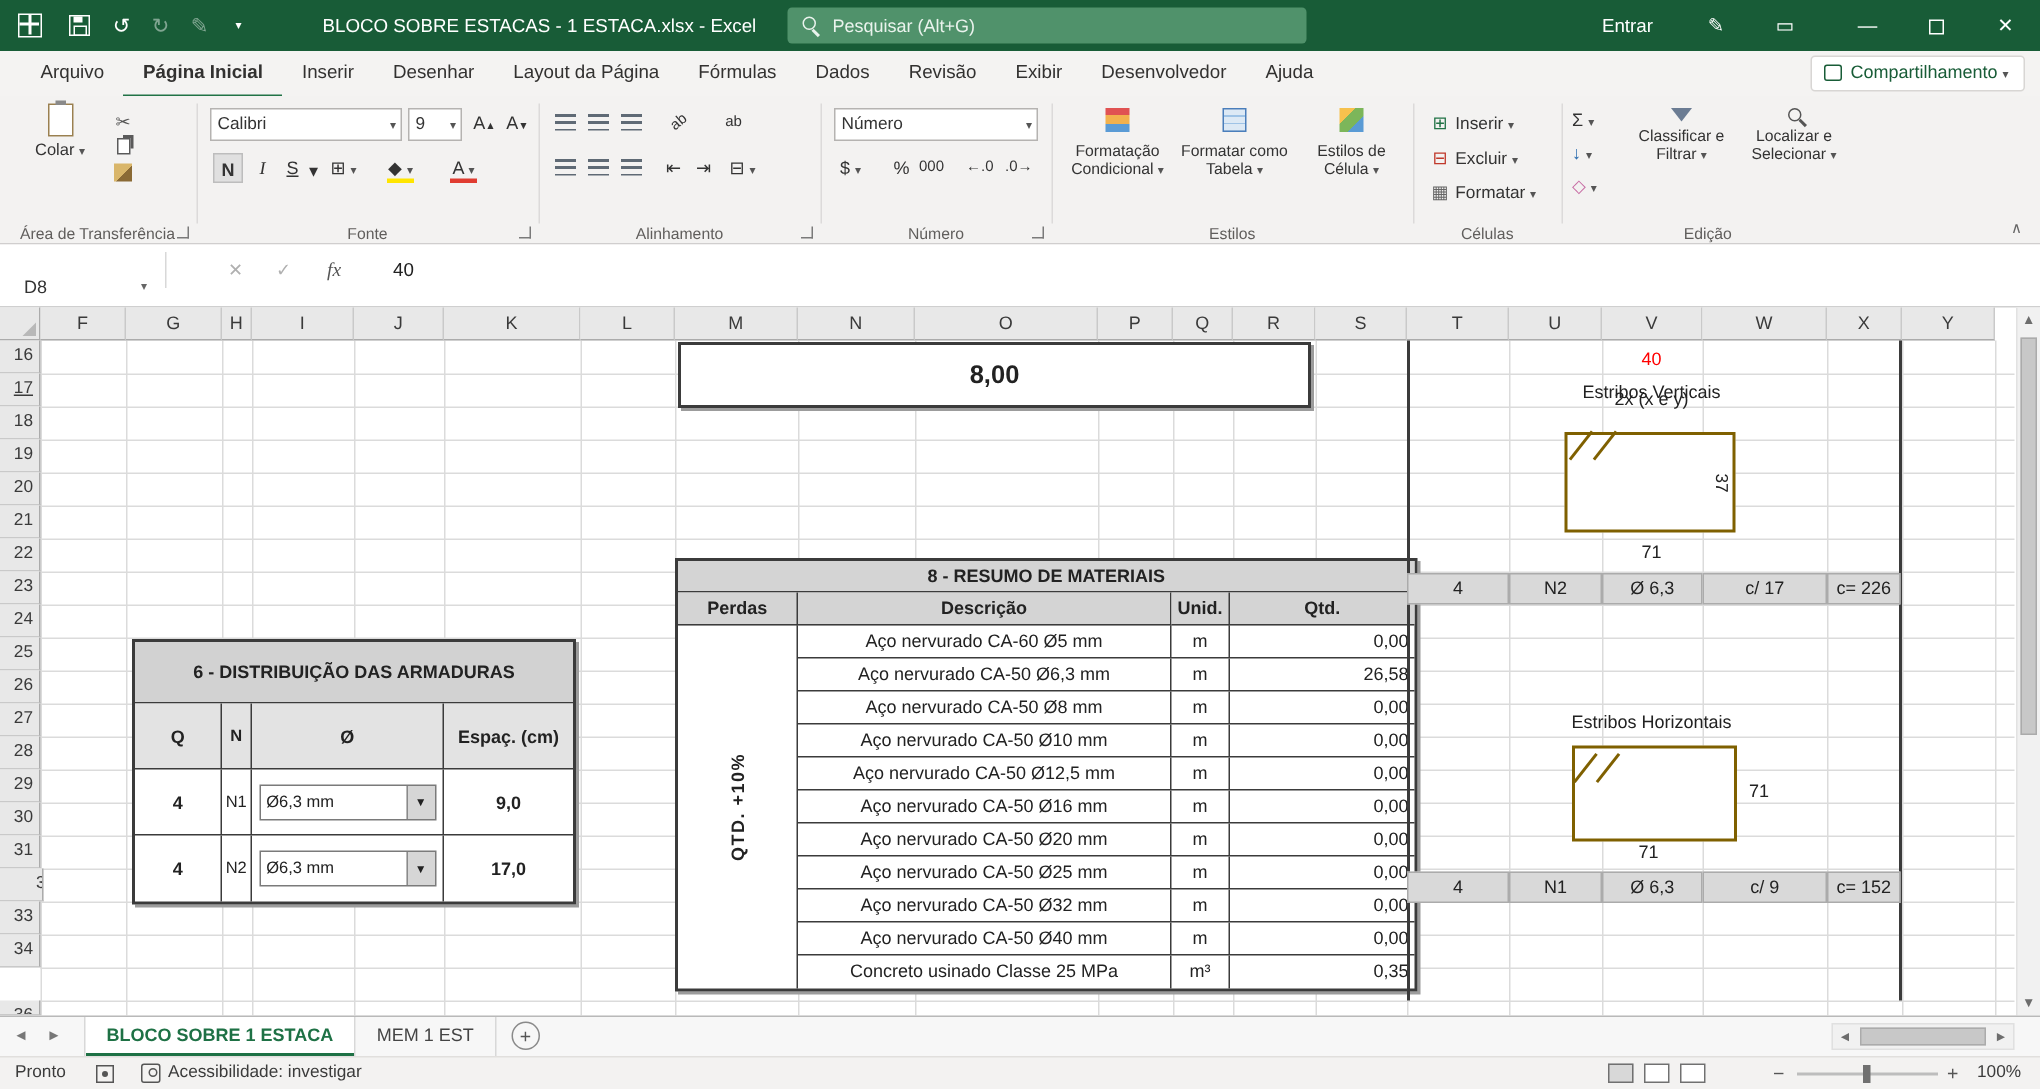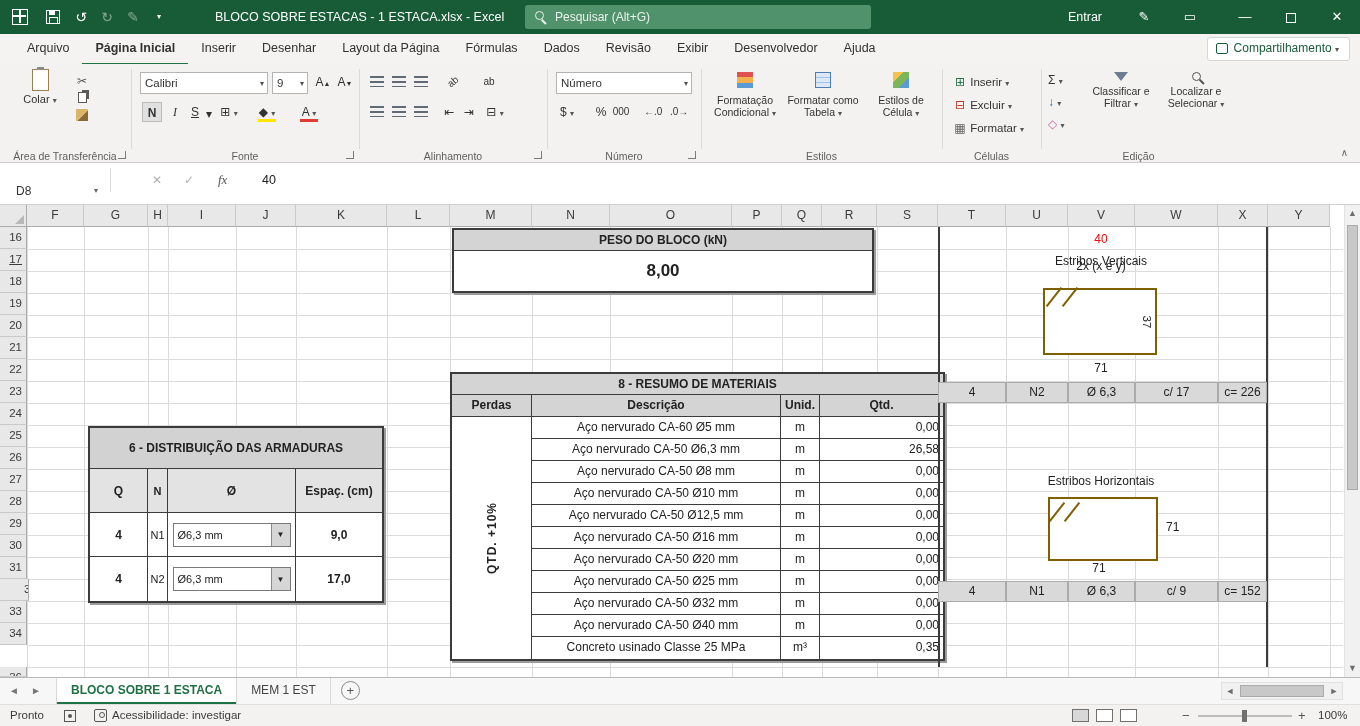--- a/index.html
+++ b/index.html
@@ -384,21 +384,20 @@
       <div class="rowhdr" style="top: 579px; height: 22px; padding-left: 24px;">32</div>
       <div class="rowhdr" style="top: 601px; height: 22px;">33</div>
       <div class="rowhdr" style="top: 623px; height: 22px;">34</div>
       <div class="rowhdr" style="top: 682px; height: 22px; margin-top: 32px;">35</div>
       <div class="rowhdr" style="top: 667px; height: 10px;">36</div>
     </div>
 
   <div class="layer" id="overlay">
 
     <div class="xtable" style="left:452px;top:228px;width:422px">
-      <div class="xt-title" style="height:21px;line-height:20px">PESO DO BLOCO (kN)</div>
       <div class="peso-val">8,00</div>
     </div>
 
     <div class="xtable" style="left:450px;top:372px;width:495px">
       <div class="xt-title" style="height:21px;line-height:20px">8 - RESUMO DE MATERIAIS</div>
       <div class="rz-hdr">
         <div style="width:80px">Perdas</div>
         <div style="width:249px">Descrição</div>
         <div style="width:39px">Unid.</div>
         <div style="flex:1">Qtd.</div>

